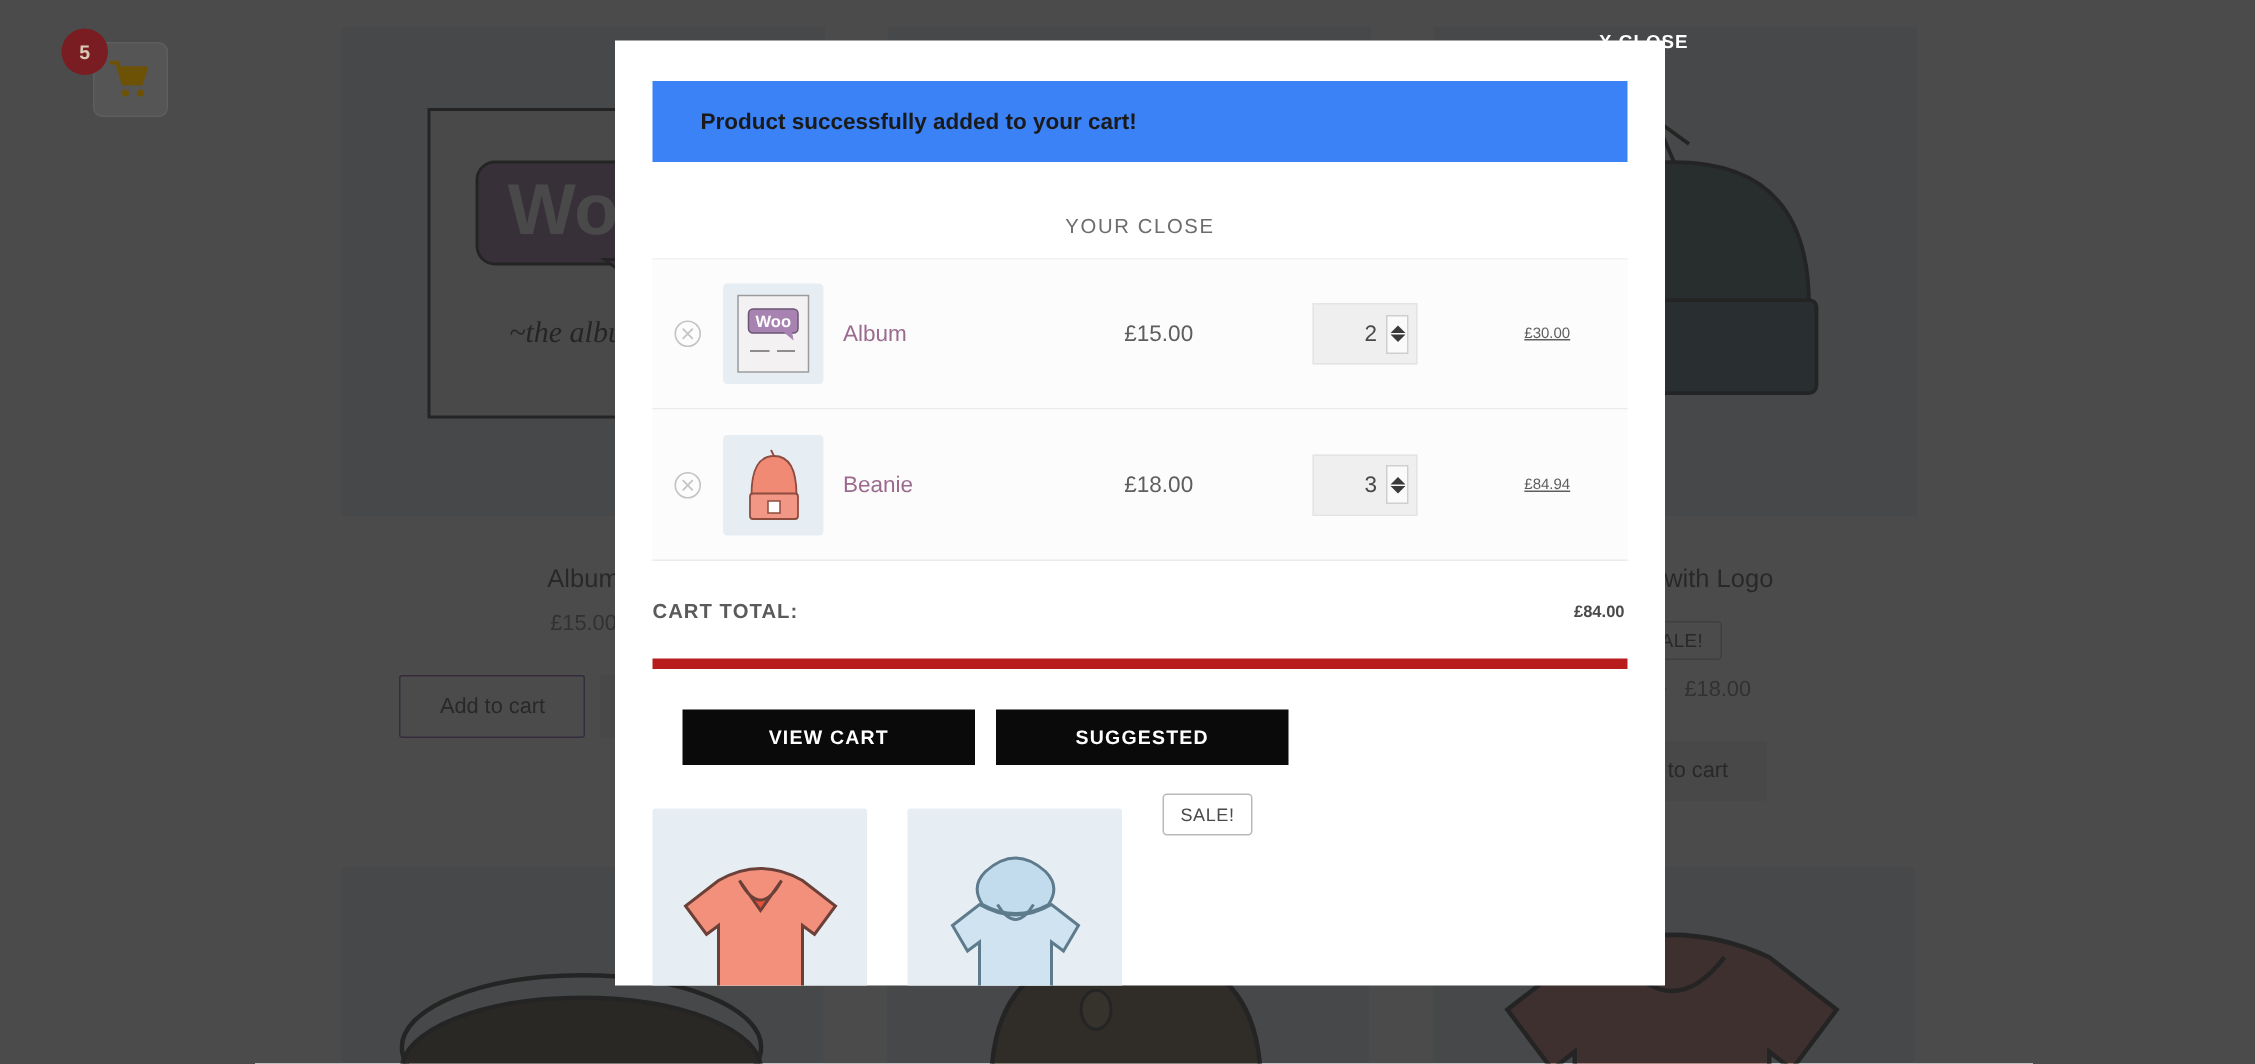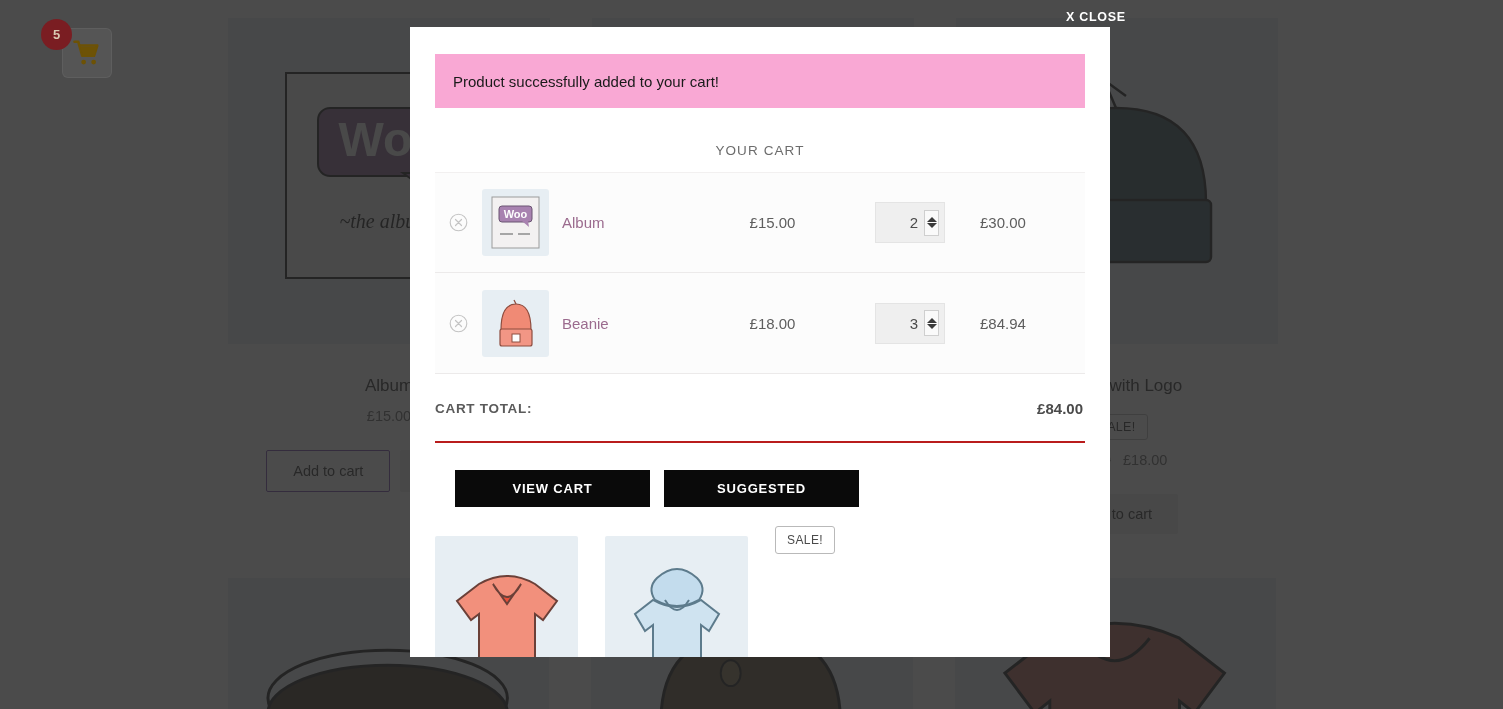--- a/index.html
+++ b/index.html
@@ -81,42 +81,42 @@
   #cart-badge {
     position: absolute; left: -22px; top: -10px;
     width: 31px; height: 31px; border-radius: 50%;
     background: #7a1d22; color: #d9c9b2;
     font-size: 13px; font-weight: 700;
     display: flex; align-items: center; justify-content: center;
   }
 
   
   #x-close {
-    position: absolute; top: 10px; left: 1066px;
+    position: absolute; top: 21px; left: 1066px;
     color: #ffffff; font-size: 12.5px; font-weight: 700;
     letter-spacing: .7px; z-index: 40; cursor: pointer;
   }
 
   
   #modal {
     position: absolute; left: 410px; top: 27px;
     width: 700px; height: 630px;
     background: #ffffff;
     z-index: 35;
     overflow: hidden;
   }
   .modal-inner { padding: 0 25px; }
 
   #notice {
     margin: 27px 0 0 0;
-    background: #f9a8d4;
+    background: #3b82f6;
     height: 54px;
     display: flex; align-items: center;
-    padding-left: 18px;
-    color: #1a1a1a; font-size: 15px;
+    padding-left: 32px;
+    color: #1a1a1a; font-size: 15px; font-weight: bold;
   }
 
   .cart-heading {
     text-align: center; font-size: 13.5px; letter-spacing: 1.1px;
     color: #6c6c6c; margin-top: 35px; margin-bottom: 14px;
     font-weight: 400;
   }
 
   .cart-table { width: 650px; }
   .cart-row {
@@ -146,29 +146,29 @@
   .spin i {
     display:block; width: 0; height: 0; border-left: 5px solid transparent;
     border-right: 5px solid transparent;
   }
   .spin .up { border-bottom: 5px solid #3a3a3a; }
   .spin .dn { border-top: 5px solid #3a3a3a; }
   .spin-wrap {
     width: 15px; height: 26px; background:#fafafa; border:1px solid #cfcfcf;
     display:flex; align-items:center; justify-content:center;
   }
-  .c-subtotal { flex: 1; text-align: left; font-size: 15px; color: #5e5e5e; padding-right: 2px; }
+  .c-subtotal { flex: 1; text-align: center; font-size: 10px; color: #5e5e5e; padding-right: 2px; text-decoration: underline; }
 
   .totals {
     width: 650px; display:flex; align-items:center; justify-content:space-between;
     padding: 26px 2px 24px 0;
-    border-bottom: 2px solid #b91c1c;
+    border-bottom: 7px solid #b91c1c;
   }
   .totals-label { font-size: 13.5px; font-weight: 700; letter-spacing: .7px; color: #5a5a5a; }
-  .totals-value { font-size: 15px; font-weight: 700; color: #4a4a4a; }
+  .totals-value { font-size: 11px; font-weight: 700; color: #4a4a4a; }
 
   .actions { display:flex; gap: 14px; padding: 27px 0 0 20px; }
   .act-btn {
     background: #0a0a0a; color: #ffffff; border: none;
     height: 37px; font-size: 13px; font-weight: 700; letter-spacing: .8px;
     display:flex; align-items:center; justify-content:center;
     font-family: "Liberation Sans", sans-serif; cursor: pointer;
   }
   .act-btn.w1 { width: 195px; }
   .act-btn.w2 { width: 195px; }
@@ -286,21 +286,21 @@
     <div id="cart-badge">5</div>
   </div>
 
   <div id="x-close">X CLOSE</div>
 
   <div id="modal">
     <div class="modal-inner">
 
       <div id="notice">Product successfully added to your cart!</div>
 
-      <div class="cart-heading">YOUR CART</div>
+      <div class="cart-heading">YOUR CLOSE</div>
 
       <div class="cart-table">
 
         <div class="cart-row">
           <div class="c-remove">
             <svg viewBox="0 0 24 24">
               <circle cx="12" cy="12" r="10.5" fill="none" stroke="#c4c4c4" stroke-width="1.4"></circle>
               <path d="M8.2 8.2 L15.8 15.8 M15.8 8.2 L8.2 15.8" stroke="#c4c4c4" stroke-width="1.5" stroke-linecap="round"></path>
             </svg>
           </div>

